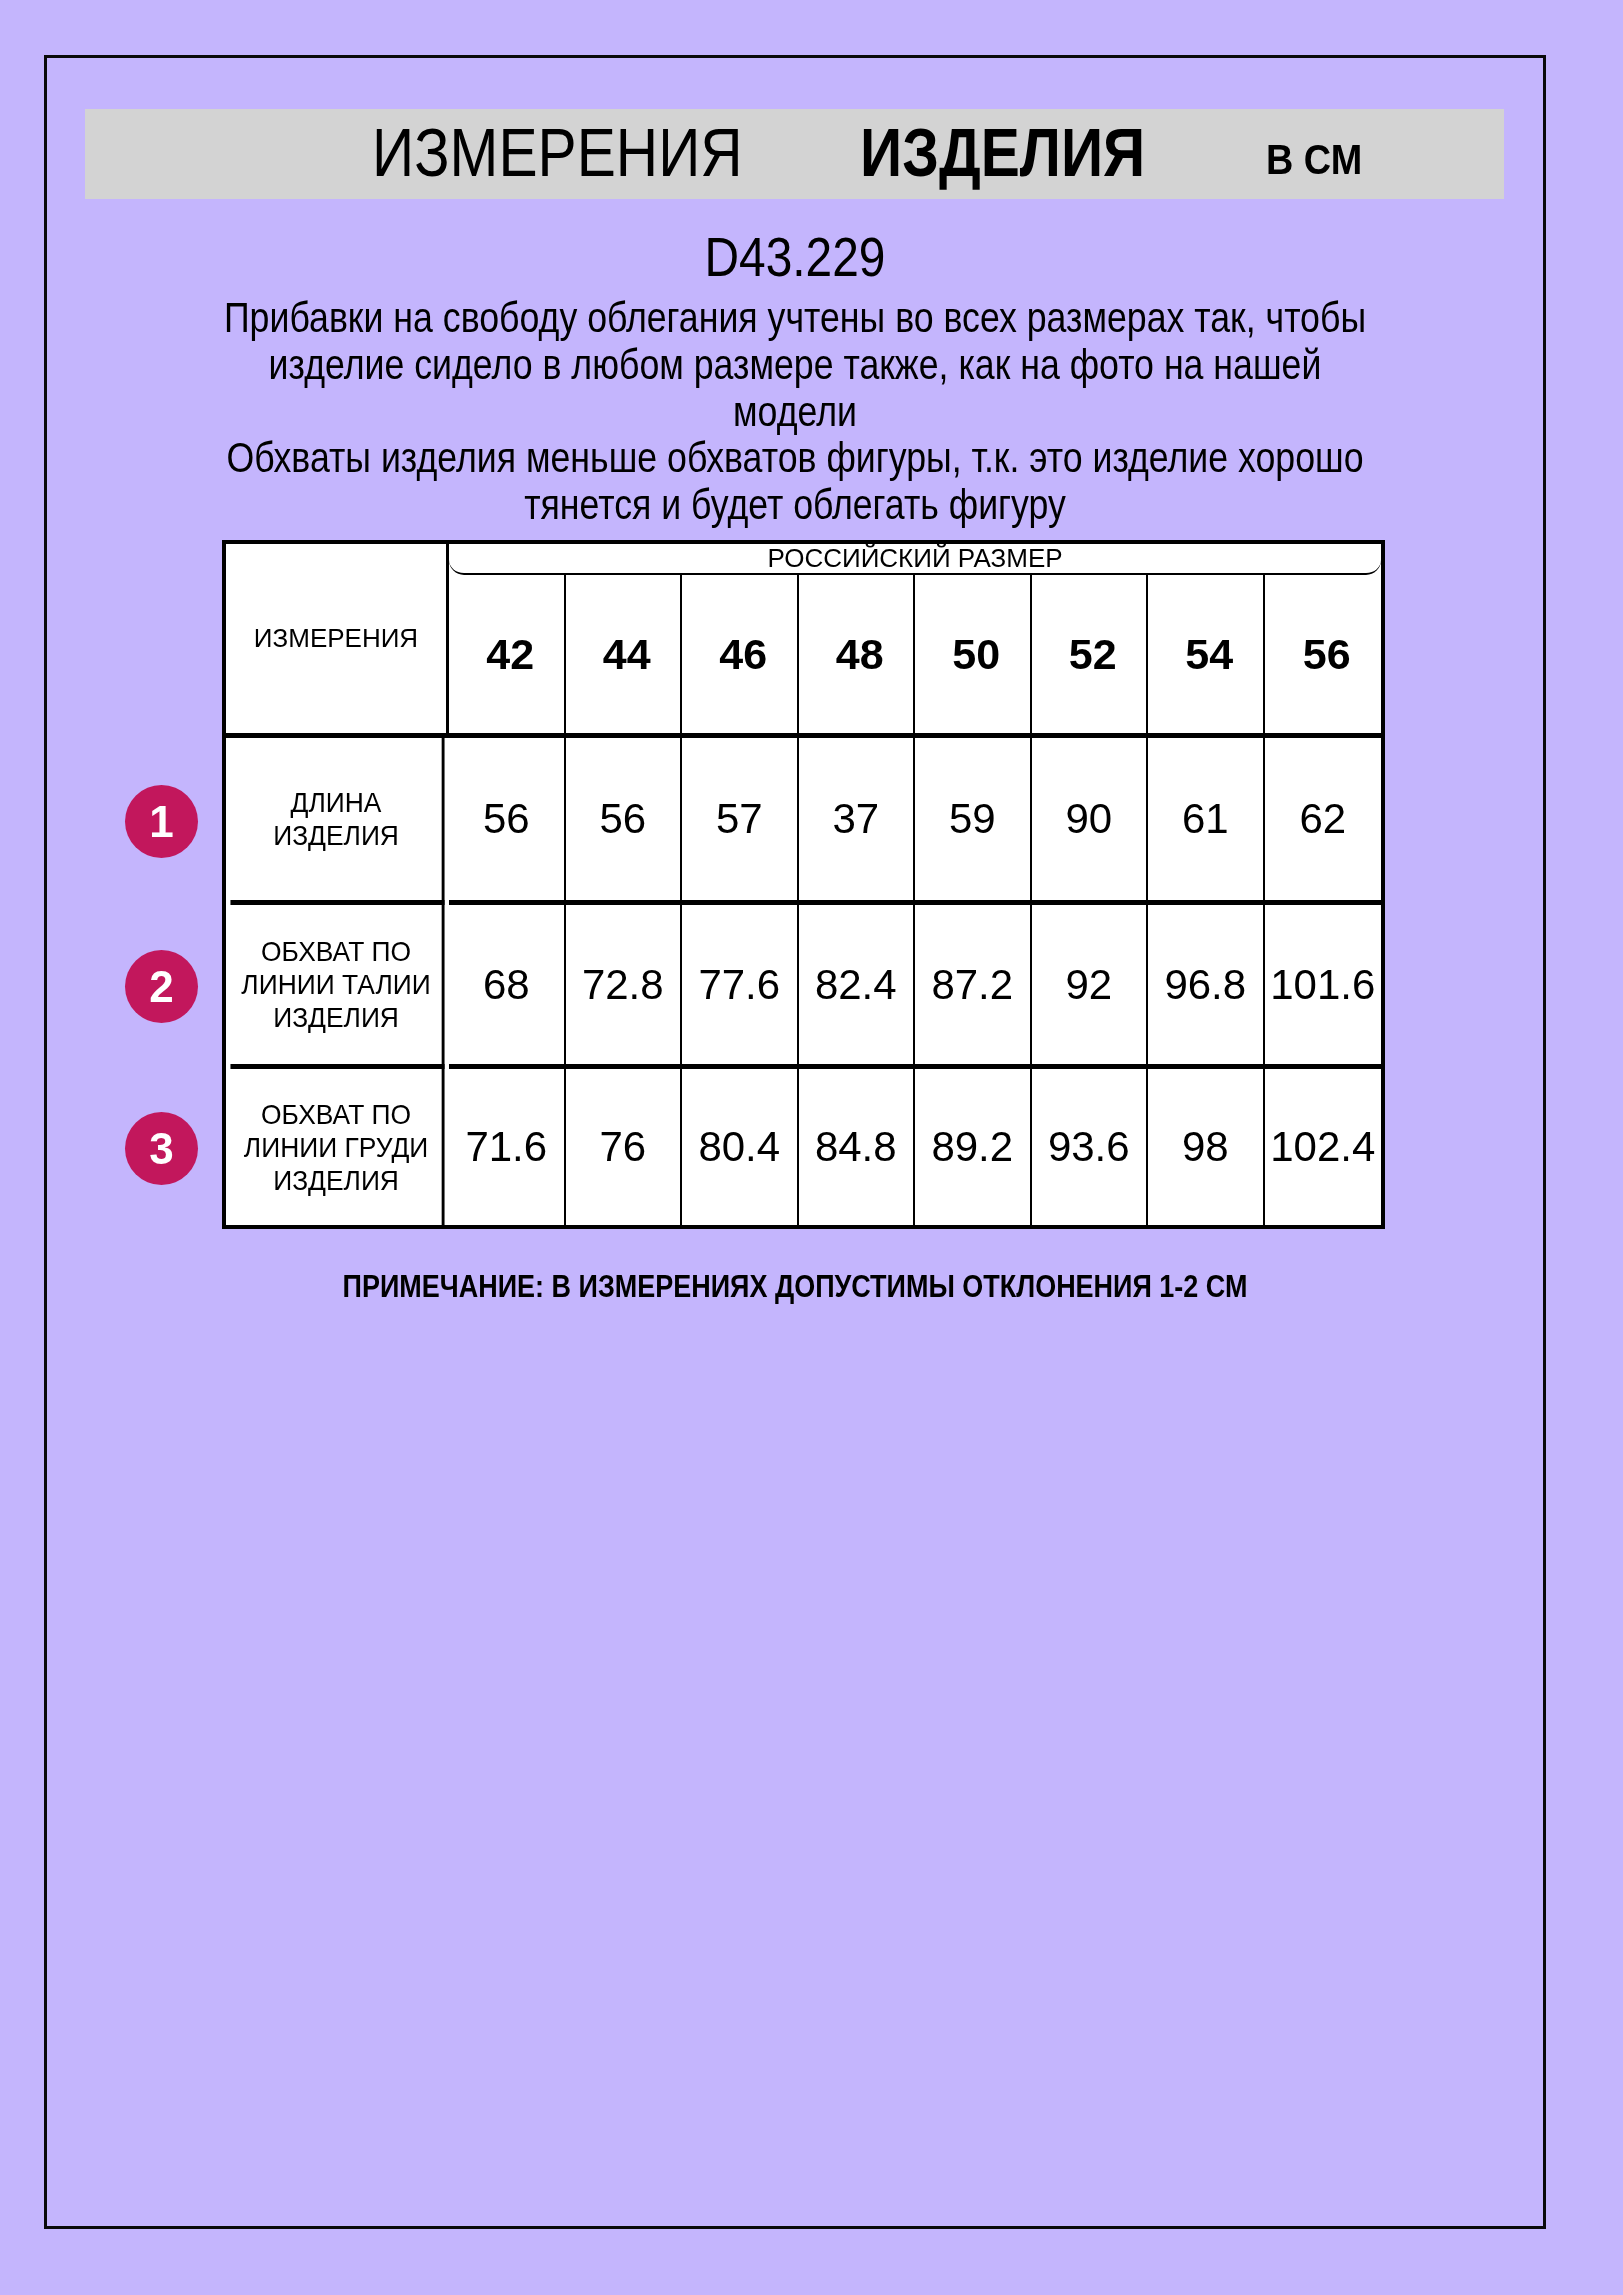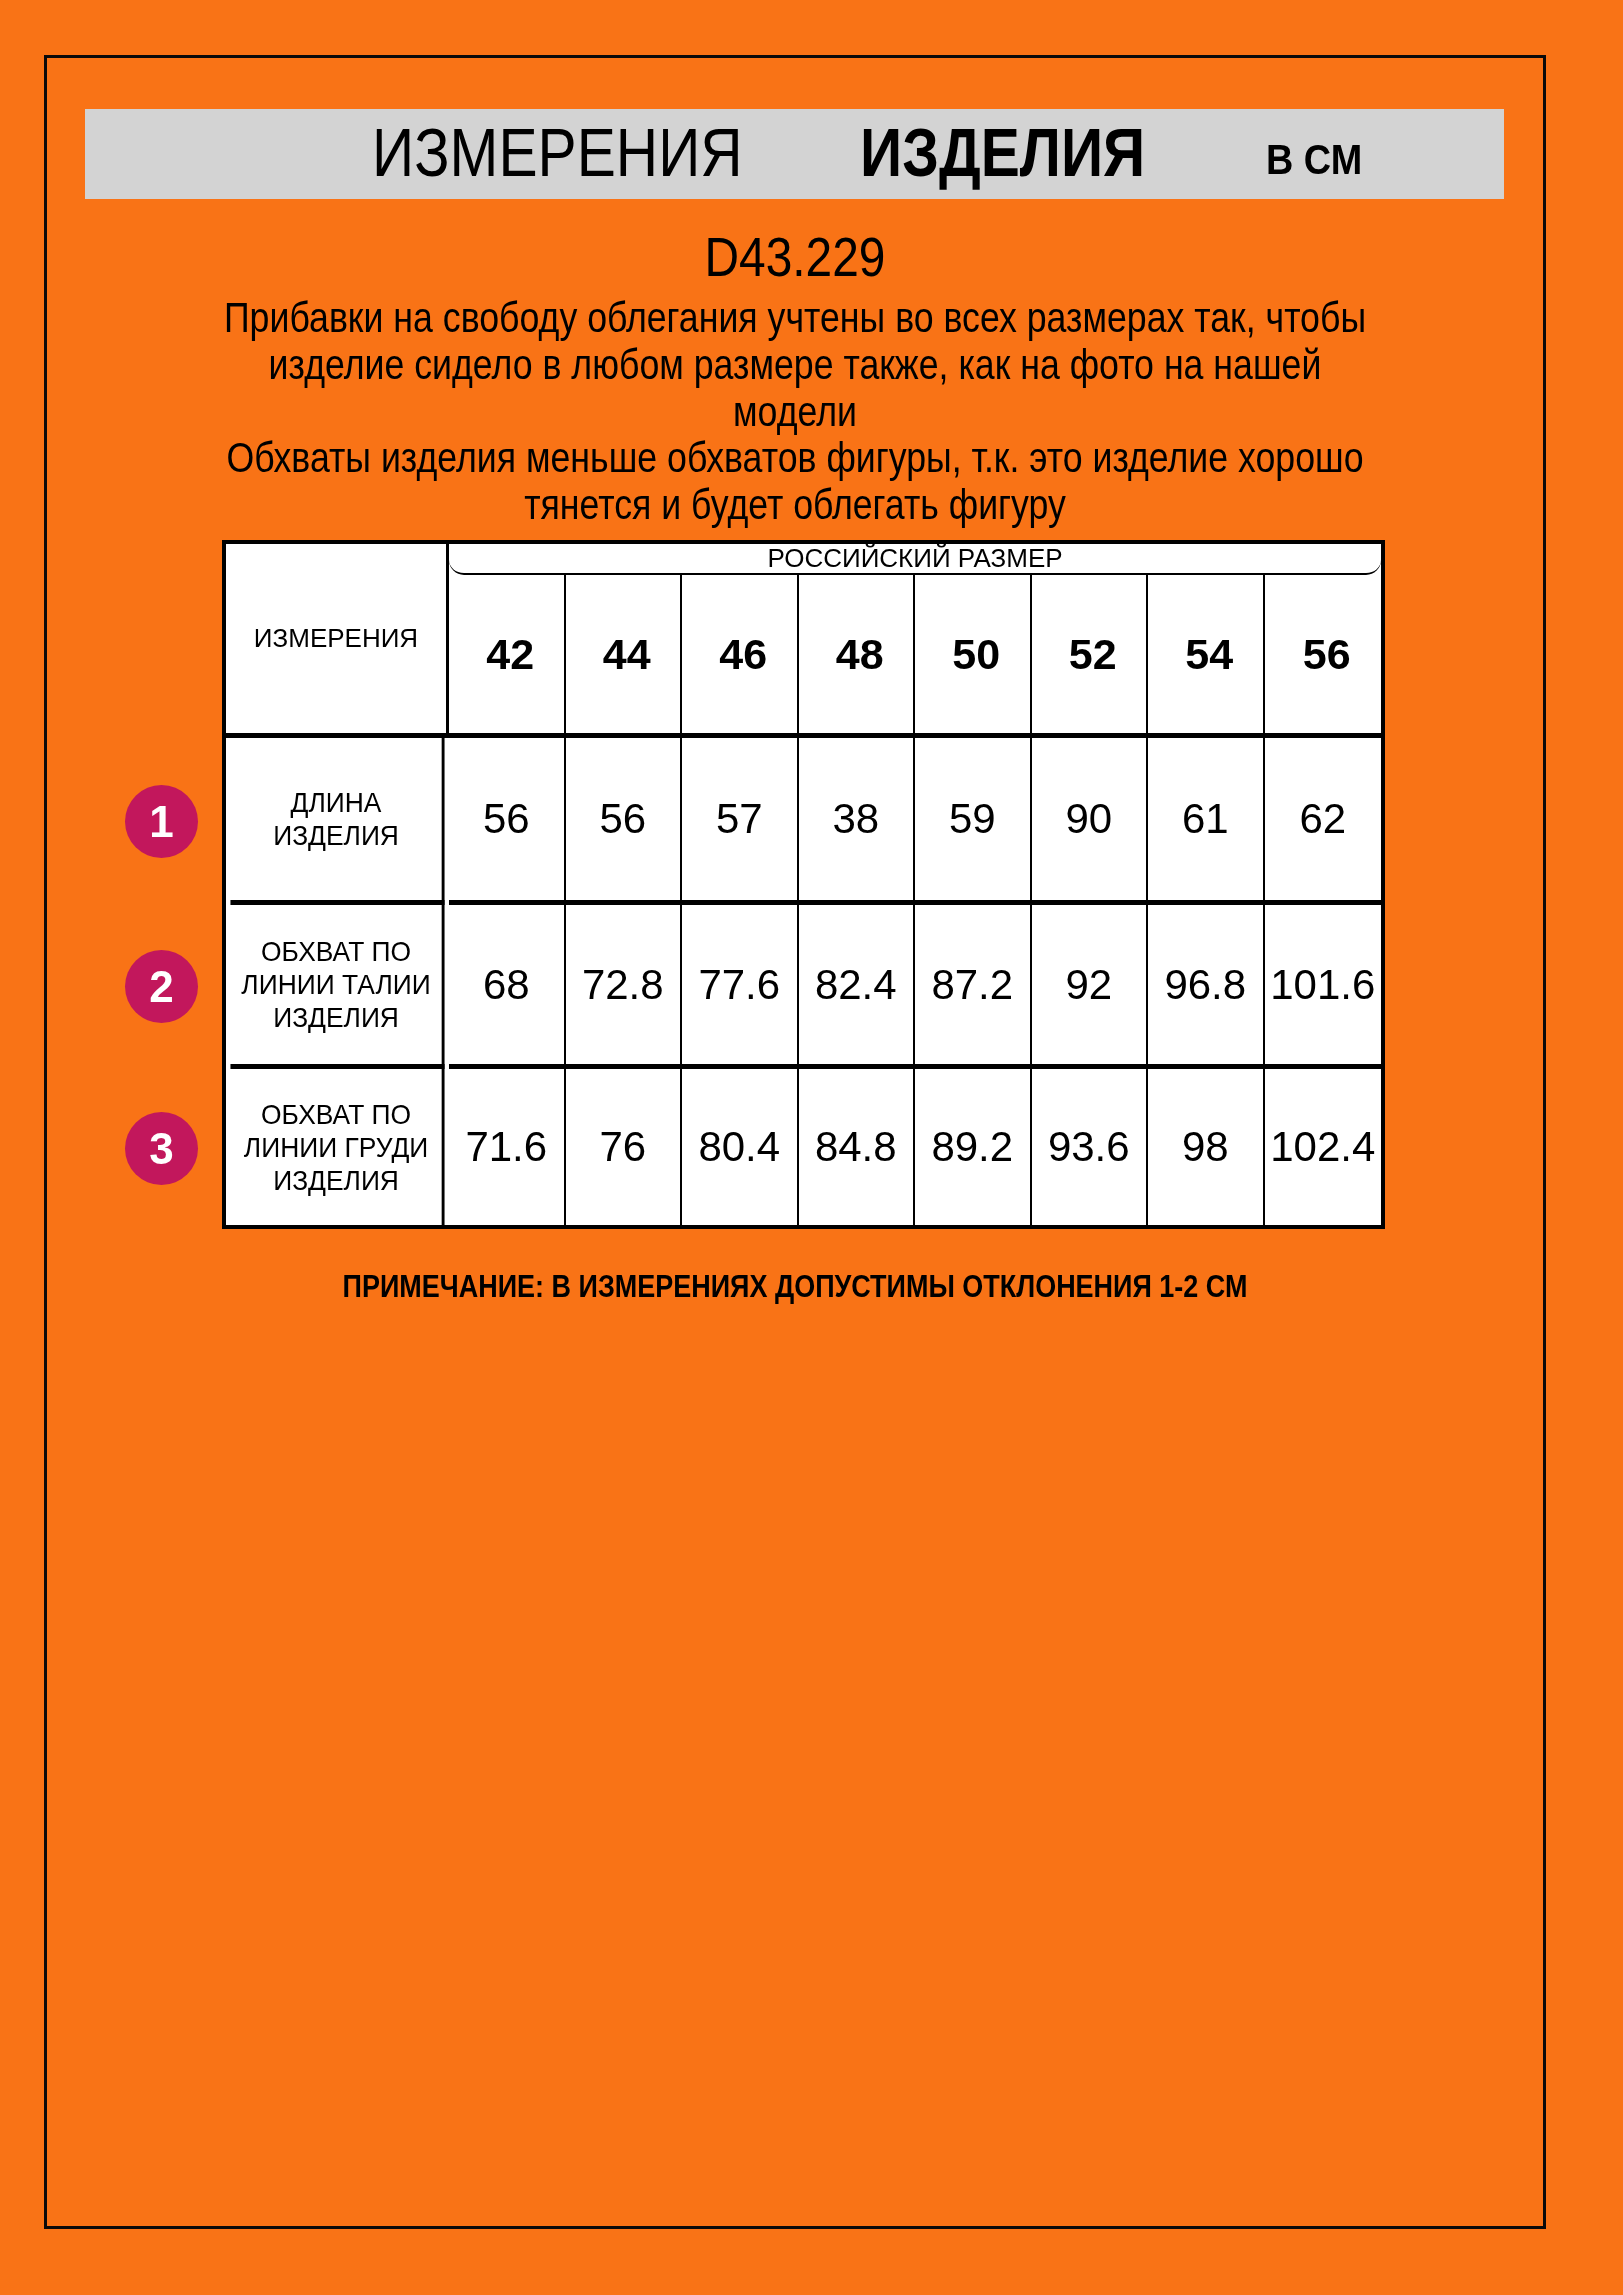--- a/index.html
+++ b/index.html
@@ -1,19 +1,19 @@
 <!DOCTYPE html>
 <html style="--accent: #c2175c; --header-bg: #d3d3d3;font-size:10.5px"><head>
 <meta charset="utf-8">
 <style>
   html,body{margin:0;padding:0;background:#fff;}
   .page{
     position:relative;
     width:1623px;height:2295px;
-    background:#f97316;
+    background:#c4b5fd;
     font-family:"Liberation Sans", sans-serif;
     color:#000;
     overflow:hidden;
   }
   .abs{position:absolute;}
   .frame{
     left:44px;top:55px;width:1502px;height:2174px;
     border:3.3px solid #0a0a0a;
     box-sizing:border-box;
   }
@@ -102,21 +102,21 @@
     <div class="cell sizehead bR4 bB8">50</div>
     <div class="cell sizehead bR4 bB8">52</div>
     <div class="cell sizehead bR4 bB8">54</div>
     <div class="cell sizehead bB8">56</div>
 
     <div class="cell rowlabel bR6 bB8">ДЛИНА
 ИЗДЕЛИЯ</div>
     <div class="cell val bR4 bB8">56</div>
     <div class="cell val bR4 bB8">56</div>
     <div class="cell val bR4 bB8">57</div>
-    <div class="cell val bR4 bB8">38</div>
+    <div class="cell val bR4 bB8">37</div>
     <div class="cell val bR4 bB8">59</div>
     <div class="cell val bR4 bB8">90</div>
     <div class="cell val bR4 bB8">61</div>
     <div class="cell val bB8">62</div>
 
     <div class="cell rowlabel bR6 bB8">ОБХВАТ ПО
 ЛИНИИ ТАЛИИ
 ИЗДЕЛИЯ</div>
     <div class="cell val bR4 bB8">68</div>
     <div class="cell val bR4 bB8">72.8</div>

